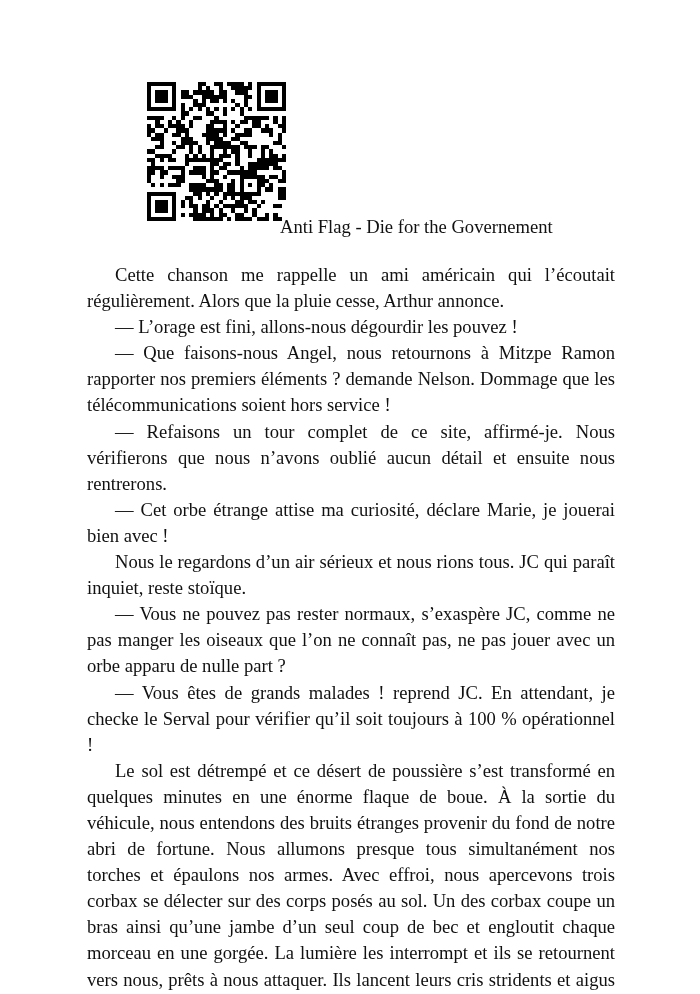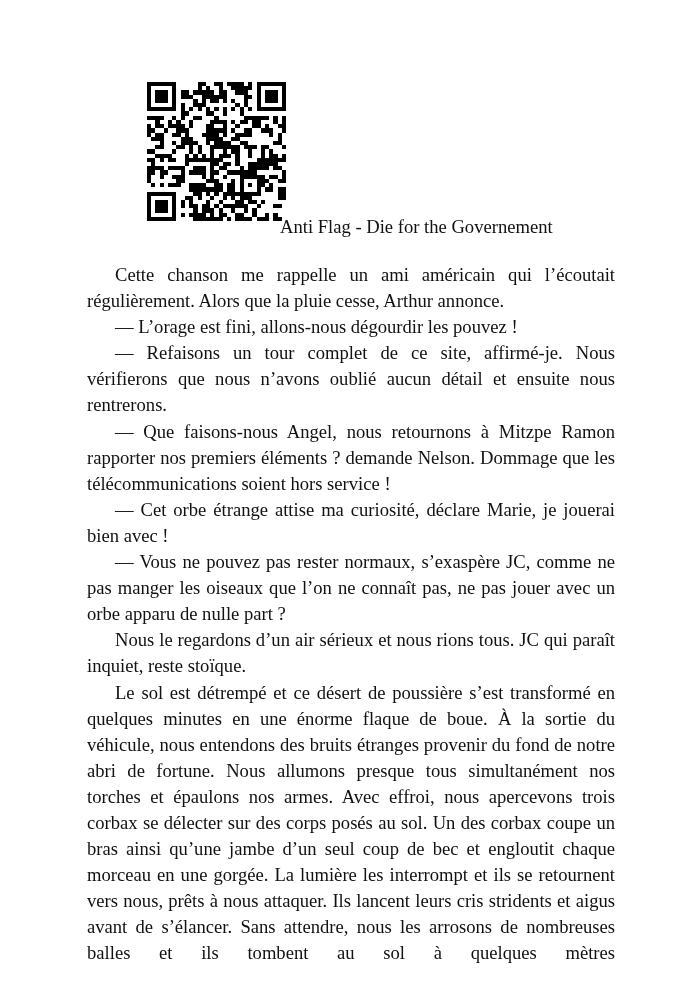--- a/index.html
+++ b/index.html
@@ -625,21 +625,22 @@
       <rect x="30" y="32" width="1" height="1" fill="#000"></rect>
       <rect x="31" y="32" width="1" height="1" fill="#000"></rect>
     </svg>
 </div>
 
 <div class="song-caption">Anti Flag - Die for the Governement</div>
 
 <div class="body-text">
   <p>Cette chanson me rappelle un ami américain qui l’écoutait régulière­ment. Alors que la pluie cesse, Arthur annonce.</p>
   <p>— L’orage est fini, allons-nous dégourdir les pouvez !</p>
+  <p>— Que faisons-nous Angel, nous retournons à Mitzpe Ramon rapporter nos premiers éléments ? demande Nelson. Dommage que les télécommu­nications soient hors service !</p>
   <p>— Refaisons un tour complet de ce site, affirmé-je. Nous vérifierons que nous n’avons oublié aucun détail et ensuite nous rentrerons.</p>
-  <p>— Que faisons-nous Angel, nous retournons à Mitzpe Ramon rapporter nos premiers éléments ? demande Nelson. Dommage que les télécommu­nications soient hors service !</p>
   <p>— Cet orbe étrange attise ma curiosité, déclare Marie, je jouerai bien avec !</p>
+  <p>Nous le regardons d’un air sérieux et nous rions tous. JC qui paraît in­quiet, reste stoïque.</p>
   <p>— Vous ne pouvez pas rester normaux, s’exaspère JC, comme ne pas manger les oiseaux que l’on ne connaît pas, ne pas jouer avec un orbe apparu de nulle part ?</p>
-  <p>Nous le regardons d’un air sérieux et nous rions tous. JC qui paraît in­quiet, reste stoïque.</p>
+  <p>— Vous êtes de grands malades ! reprend JC. En attendant, je checke le Serval pour vérifier qu’il soit toujours à 100 % opérationnel !</p>
   <p class="last-line-justify">Le sol est détrempé et ce désert de poussière s’est transformé en quelques minutes en une énorme flaque de boue. À la sortie du véhicule, nous entendons des bruits étranges provenir du fond de notre abri de for­tune. Nous allumons presque tous simultanément nos torches et épaulons nos armes. Avec effroi, nous apercevons trois corbax se délecter sur des corps posés au sol. Un des corbax coupe un bras ainsi qu’une jambe d’un seul coup de bec et engloutit chaque morceau en une gorgée. La lumière les interrompt et ils se retournent vers nous, prêts à nous attaquer. Ils lan­cent leurs cris stridents et aigus avant de s’élancer. Sans attendre, nous les arrosons de nombreuses balles et ils tombent au sol à quelques mètres</p>
 </div>
 
 <div class="page-number">16</div>
 
 </body></html>

